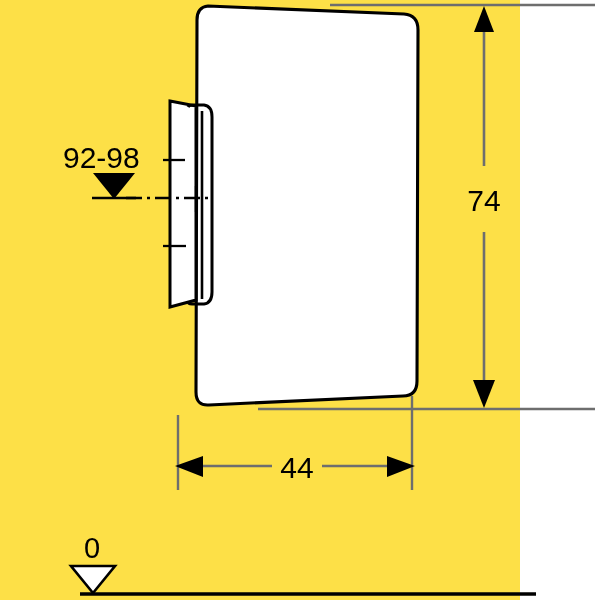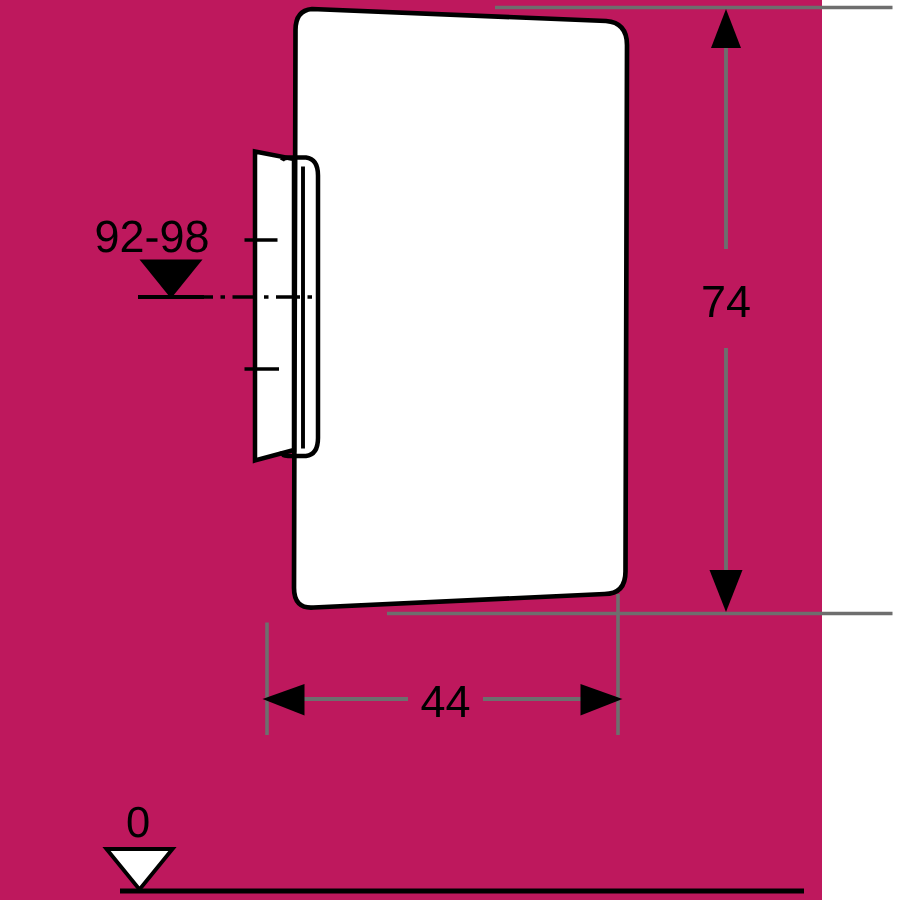--- a/index.html
+++ b/index.html
@@ -10,22 +10,21 @@
   body {
     width: 600px;
     height: 600px;
     font-family: "Liberation Sans", sans-serif;
     overflow: hidden;
   }
   #drawing-root {
     position: relative;
     width: 520px;
     height: 600px;
-    background: #be185d;
-    padding-left: 28px;
+    background: #fde047;
   }
   svg.canvas {
     position: absolute;
     top: 0;
     left: 0;
     width: 600px;
     height: 600px;
     display: block;
   }
   .dim-text {

